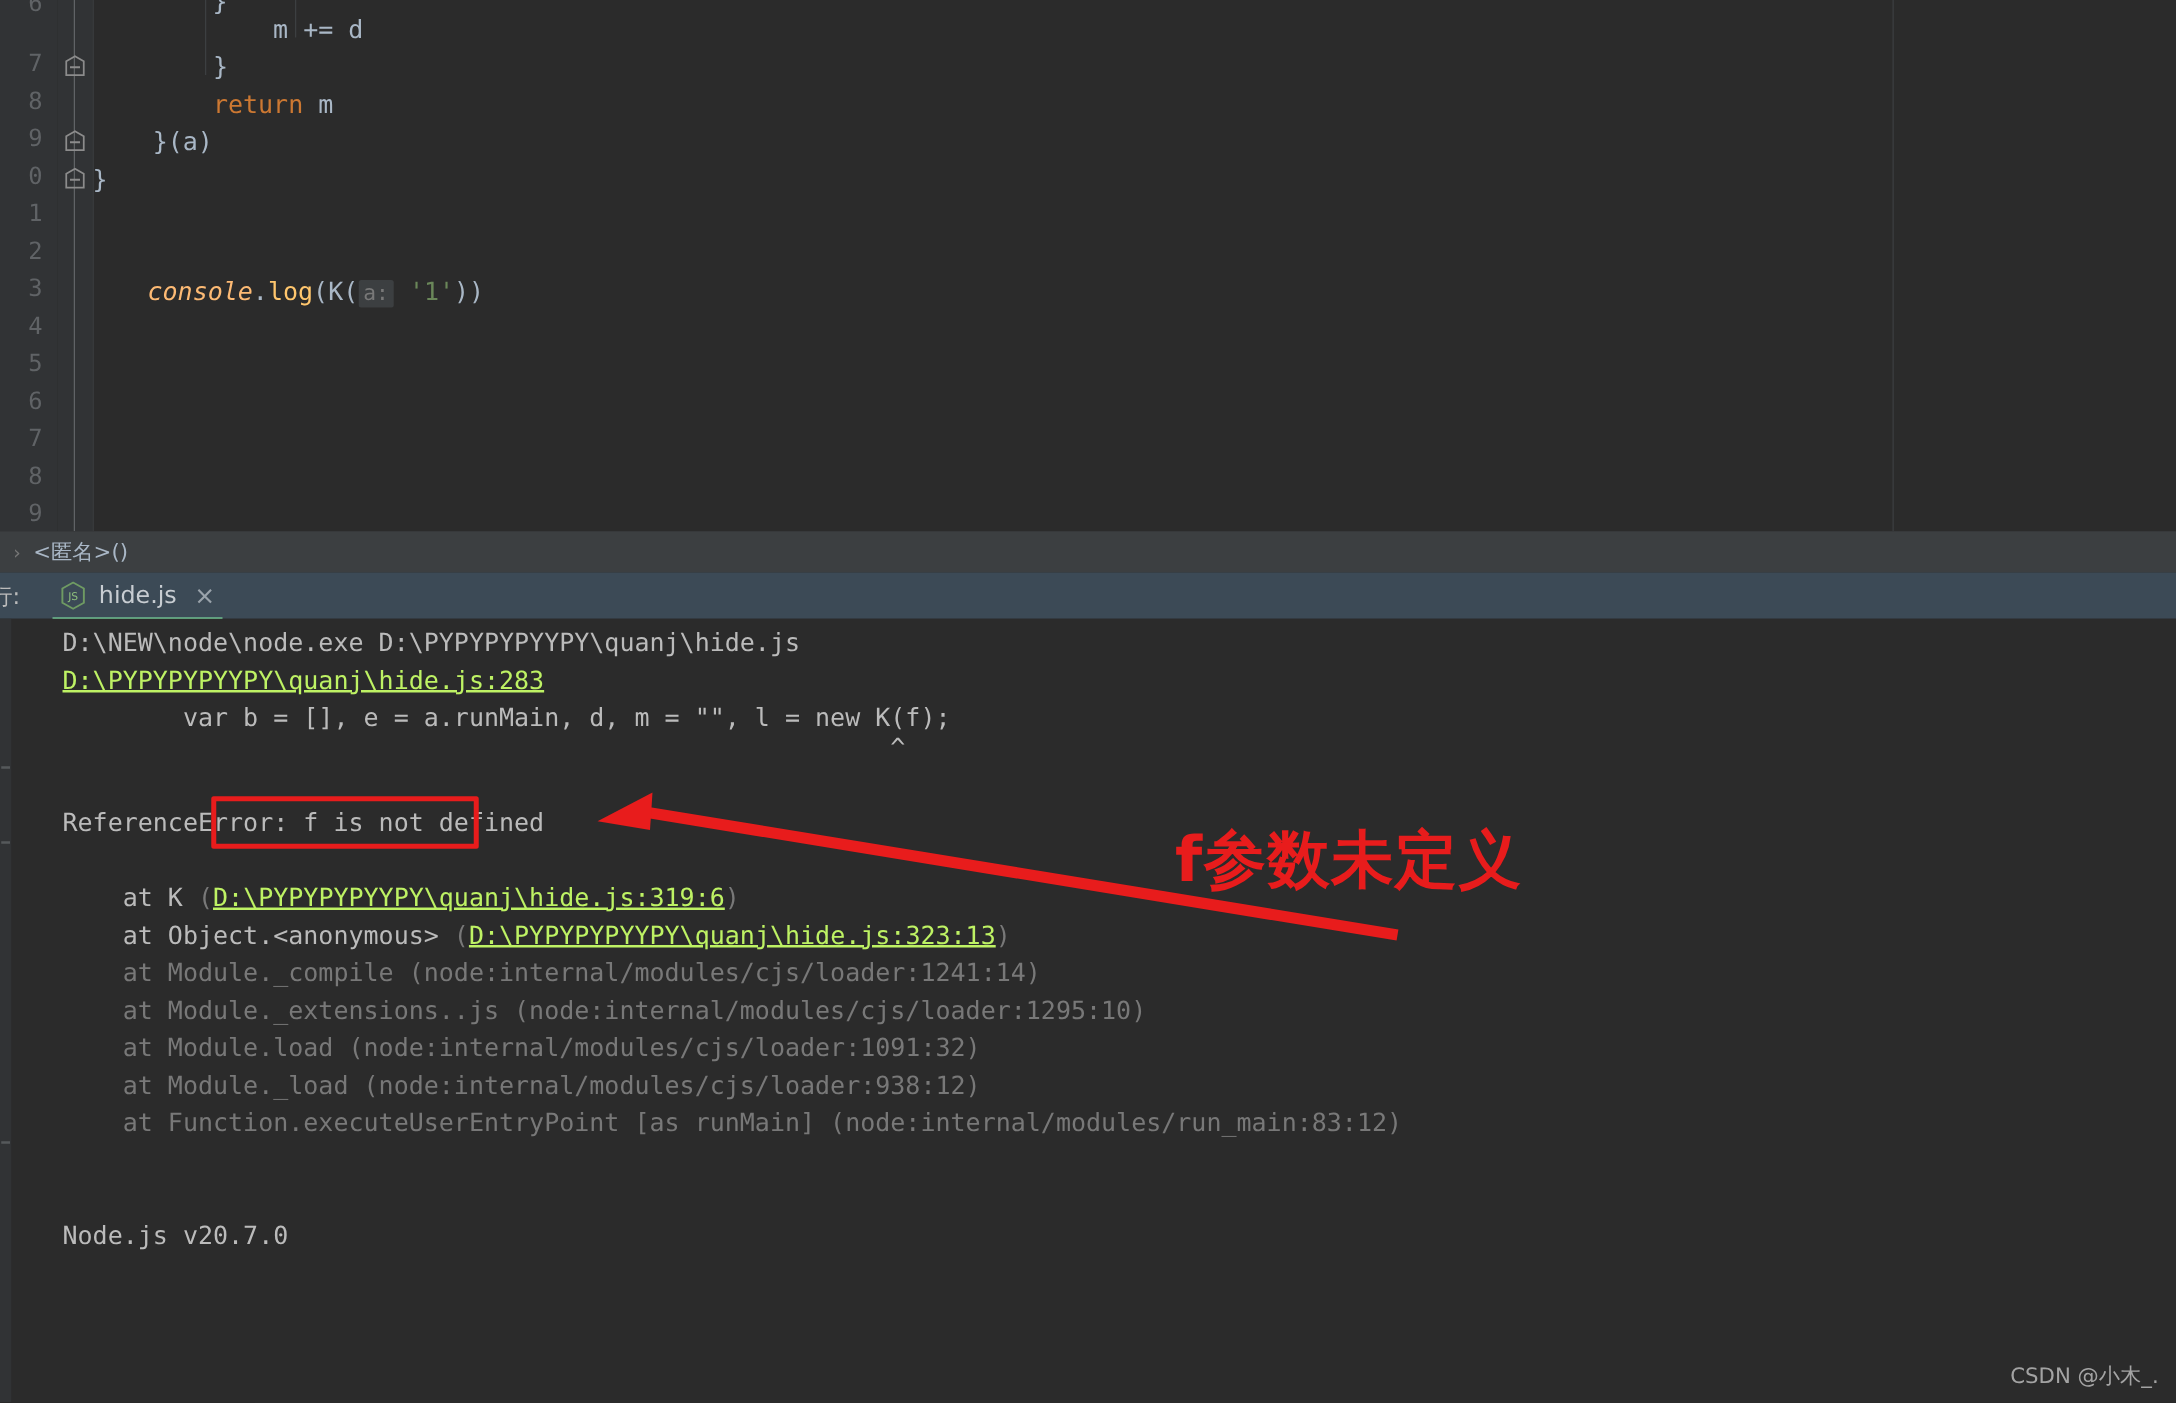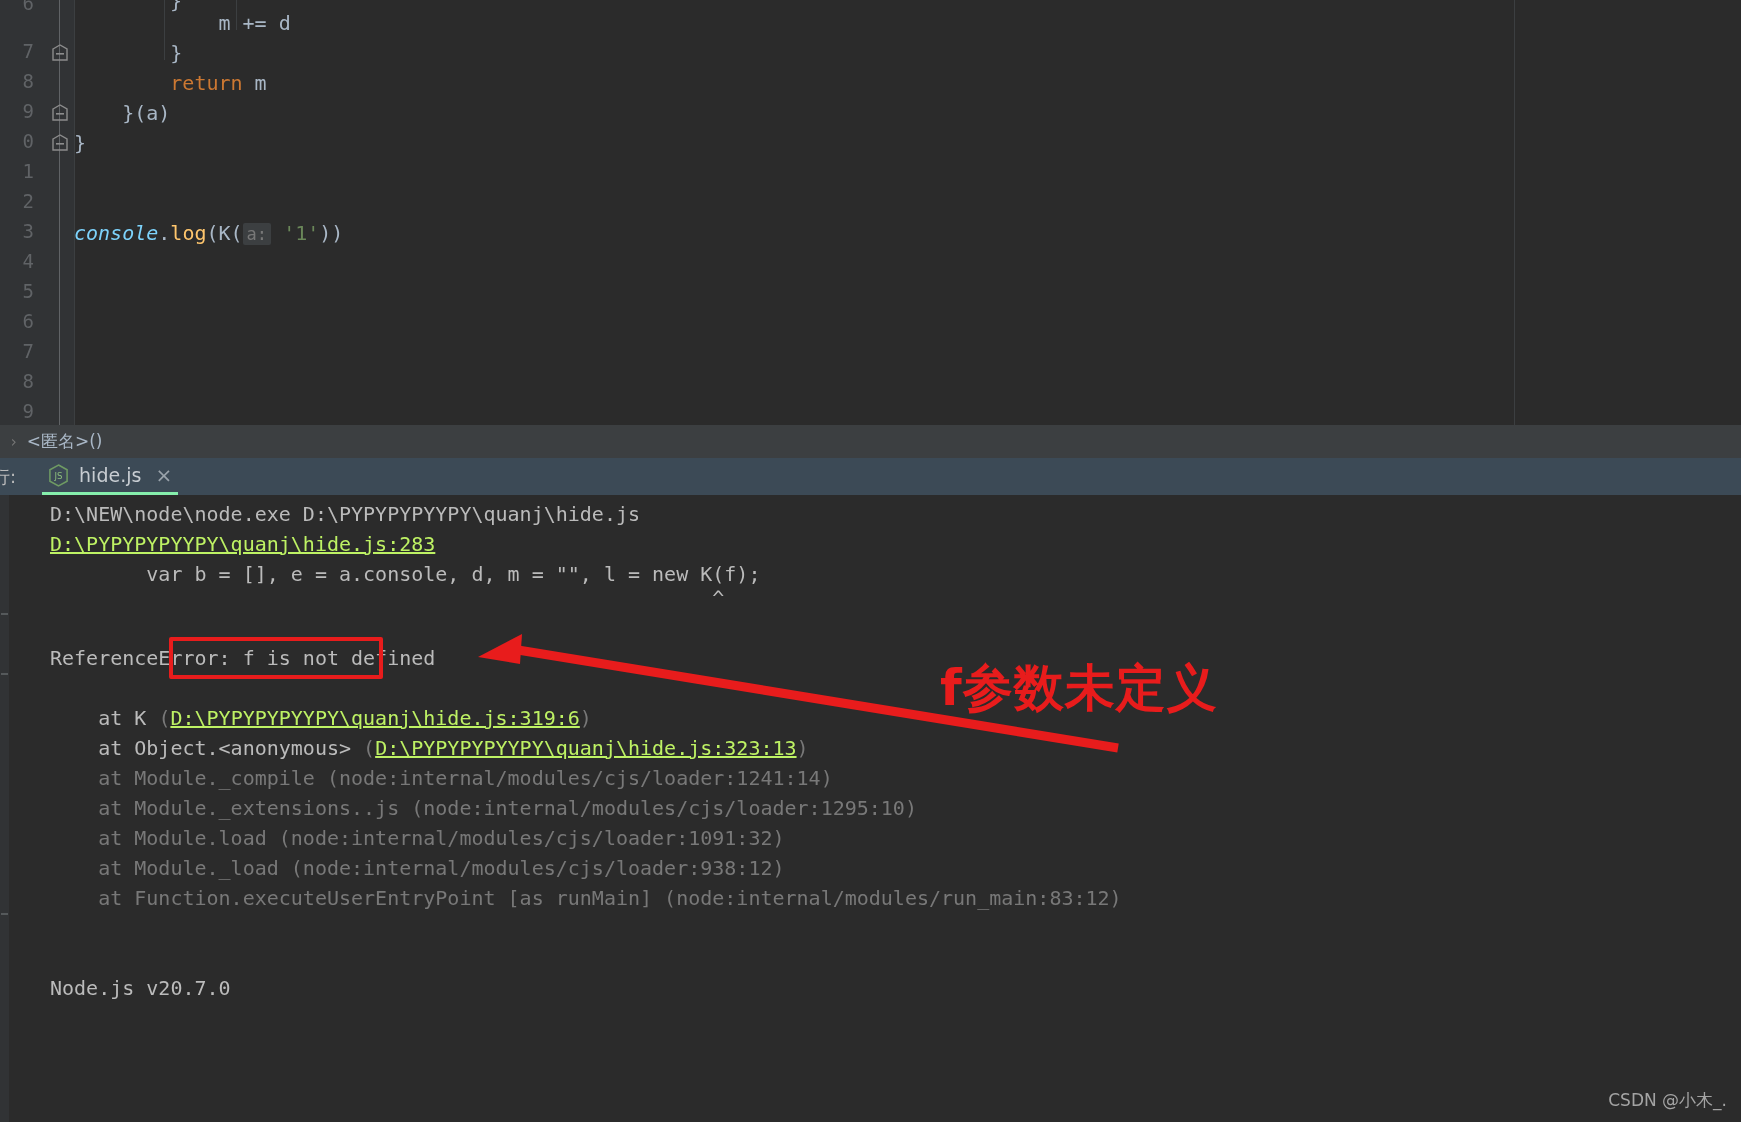--- a/index.html
+++ b/index.html
@@ -60,21 +60,21 @@
     position: absolute; left: 0;
     white-space: pre;
     font-size: 20px;
     line-height: 30px;
     font-family: "DejaVu Sans Mono", "Liberation Mono", monospace;
     color: #a9b7c6;
   }
   .kw      { color: #cc7832; }
   .ident   { color: #a9b7c6; }
   .brace   { color: #a9b7c6; }
-  .console { color: #7dd3fc; font-style: italic; }
+  .console { color: #fdba74; font-style: italic; margin-left: 44px; }
   .method  { color: #ffc66d; }
   .punct   { color: #a9b7c6; }
   .str     { color: #6a8759; }
   .hintbox {
     background: #3c3f41;
     color: #787878;
     font-size: 17px;
     padding: 1px 4px;
     border-radius: 2px;
   }
@@ -103,21 +103,21 @@
   }
   .run-label {
     color: #bbbbbb; font-size: 18px;
     font-family: "DejaVu Sans", "Liberation Sans", sans-serif;
     margin-left: -8px;
     white-space: nowrap;
   }
   .run-tab {
     display: flex; align-items: center;
     height: 37px; margin-left: 26px;
-    border-bottom: 3px solid #86efac;
+    border-bottom: 1px solid #86efac;
     padding: 0 6px;
   }
   .js-icon {
     width: 21px; height: 23px; margin-right: 10px;
     display:block;
   }
   .run-tab-name {
     color: #c8cdd2; font-size: 19px;
     font-family: "DejaVu Sans", "Liberation Sans", sans-serif;
   }
@@ -271,21 +271,21 @@
 
   <div class="console-pane">
     <div class="console-gutter">
       <div class="cmark" style="top:118px;"></div>
       <div class="cmark" style="top:178px;"></div>
       <div class="cmark" style="top:418px;"></div>
     </div>
 
     <div class="cline" style="top:4px;"><span>D:\NEW\node\node.exe D:\PYPYPYPYYPY\quanj\hide.js</span></div>
     <div class="cline" style="top:34px;"><span class="clink">D:\PYPYPYPYYPY\quanj\hide.js:283</span></div>
-    <div class="cline" style="top:64px;"><span>        var b = [], e = a.console, d, m = "", l = new K(f);</span></div>
+    <div class="cline" style="top:64px;"><span>        var b = [], e = a.runMain, d, m = "", l = new K(f);</span></div>
     <div class="cline" style="top:88px;"><span>                                                       ^</span></div>
     <div class="cline" style="top:148px;"><span>ReferenceError: f is not defined</span></div>
     <div class="cline" style="top:208px;"><span>    at K </span><span class="cparen">(</span><span class="clink">D:\PYPYPYPYYPY\quanj\hide.js:319:6</span><span class="cparen">)</span></div>
     <div class="cline" style="top:238px;"><span>    at Object.&lt;anonymous&gt; </span><span class="cparen">(</span><span class="clink">D:\PYPYPYPYYPY\quanj\hide.js:323:13</span><span class="cparen">)</span></div>
     <div class="cline cdim" style="top:268px;"><span>    at Module._compile (node:internal/modules/cjs/loader:1241:14)</span></div>
     <div class="cline cdim" style="top:298px;"><span>    at Module._extensions..js (node:internal/modules/cjs/loader:1295:10)</span></div>
     <div class="cline cdim" style="top:328px;"><span>    at Module.load (node:internal/modules/cjs/loader:1091:32)</span></div>
     <div class="cline cdim" style="top:358px;"><span>    at Module._load (node:internal/modules/cjs/loader:938:12)</span></div>
     <div class="cline cdim" style="top:388px;"><span>    at Function.executeUserEntryPoint [as runMain] (node:internal/modules/run_main:83:12)</span></div>
     <div class="cline" style="top:478px;"><span>Node.js v20.7.0</span></div>

